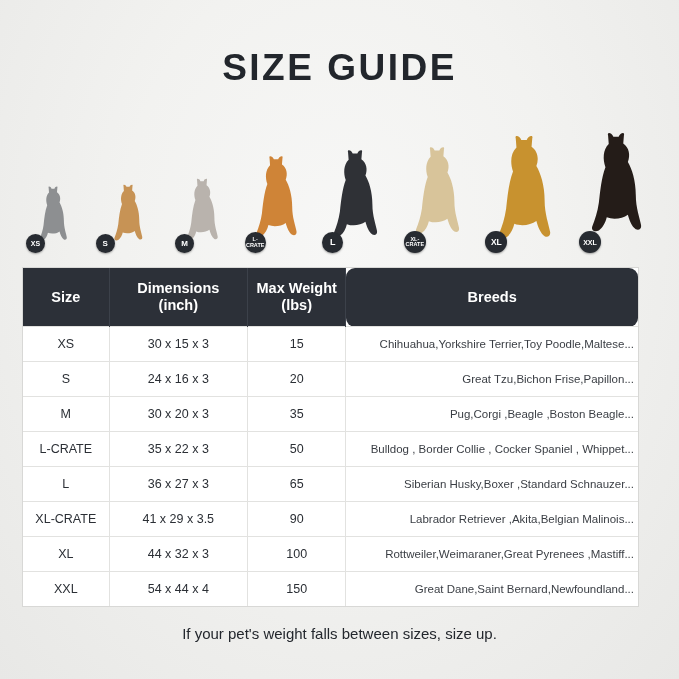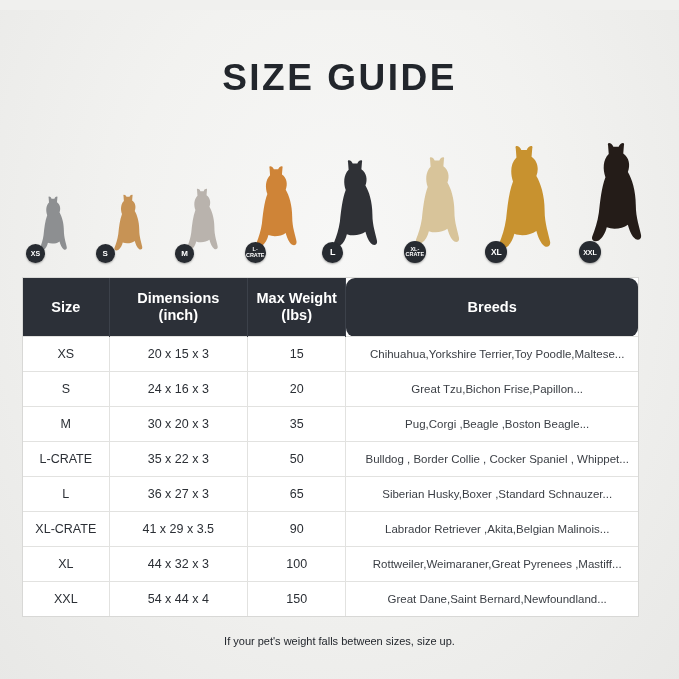--- a/index.html
+++ b/index.html
@@ -16,21 +16,21 @@
     width: 679px;
     height: 679px;
     background: radial-gradient(ellipse at 50% 35%, #f7f7f6 0%, #f2f2f0 45%, #e8e8e6 100%);
   }
   .title {
     text-align: center;
     font-size: 37px;
     font-weight: bold;
     letter-spacing: 2.5px;
     color: #22262c;
-    margin: 10px;
+    margin: 0;
     padding-top: 47px;
   }
 
   
   .animals {
     position: relative;
     height: 140px;
     margin: 18px 30px 0 30px;
     display: flex;
     align-items: flex-end;
@@ -92,33 +92,33 @@
     text-align: center;
     border-top: 1px solid #e2e2e0;
     border-right: 1px solid #e2e2e0;
     background: #fff;
     white-space: nowrap;
     overflow: hidden;
     text-overflow: ellipsis;
   }
   tbody td:last-child { border-right: none; }
   tbody td.breeds {
-    text-align: center;
+    text-align: right;
     padding-left: 14px;
     font-size: 11.5px;
     color: #3a3e44;
   }
   .col-size { width: 14%; }
   .col-dim { width: 22.5%; }
   .col-weight { width: 16%; }
   .col-breeds { width: 47.5%; }
 
   .footnote {
     text-align: center;
-    font-size: 11px;
+    font-size: 15px;
     color: #23272d;
     margin-top: 18px;
   }
 </style>
 </head>
 <body>
 
 <div class="page">
 
   <h1 class="title">SIZE GUIDE</h1>
@@ -188,21 +188,21 @@
             <span>(lbs)</span>
           </th>
           <th>
             <span>Breeds</span>
           </th>
         </tr>
       </thead>
       <tbody>
           <tr>
             <td>XS</td>
-            <td>20 x 15 x 3</td>
+            <td>30 x 15 x 3</td>
             <td>15</td>
             <td class="breeds">Chihuahua,Yorkshire Terrier,Toy Poodle,Maltese...</td>
           </tr>
           <tr>
             <td>S</td>
             <td>24 x 16 x 3</td>
             <td>20</td>
             <td class="breeds">Great Tzu,Bichon Frise,Papillon...</td>
           </tr>
           <tr>

